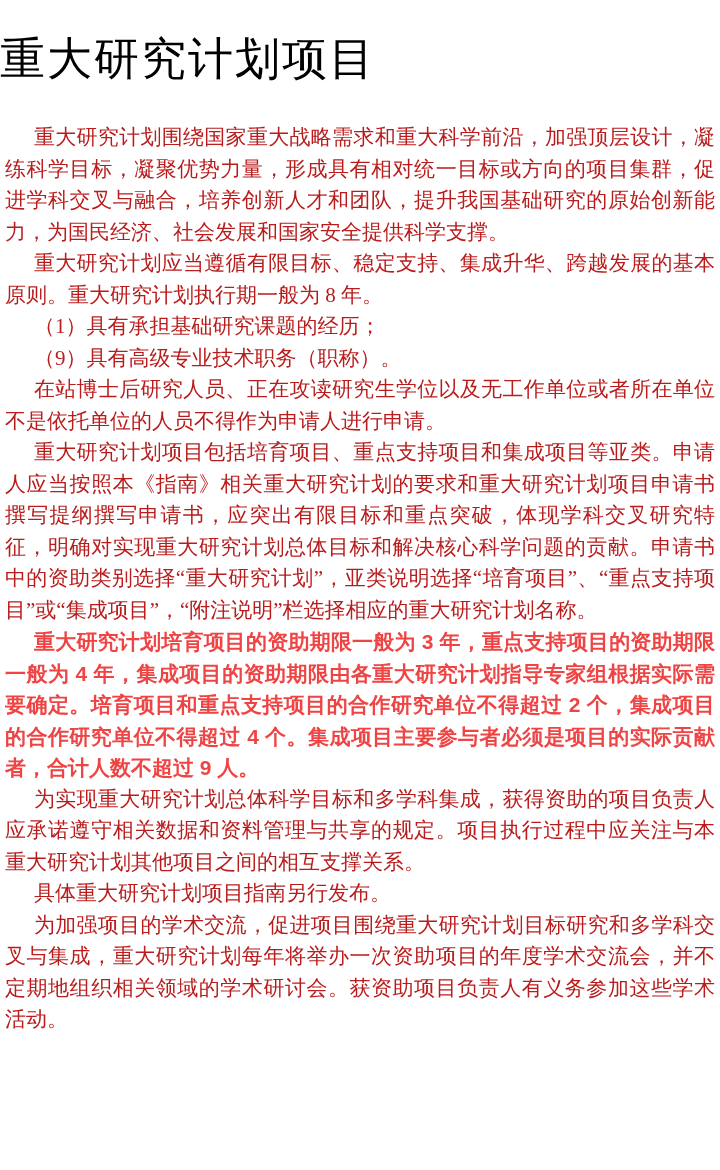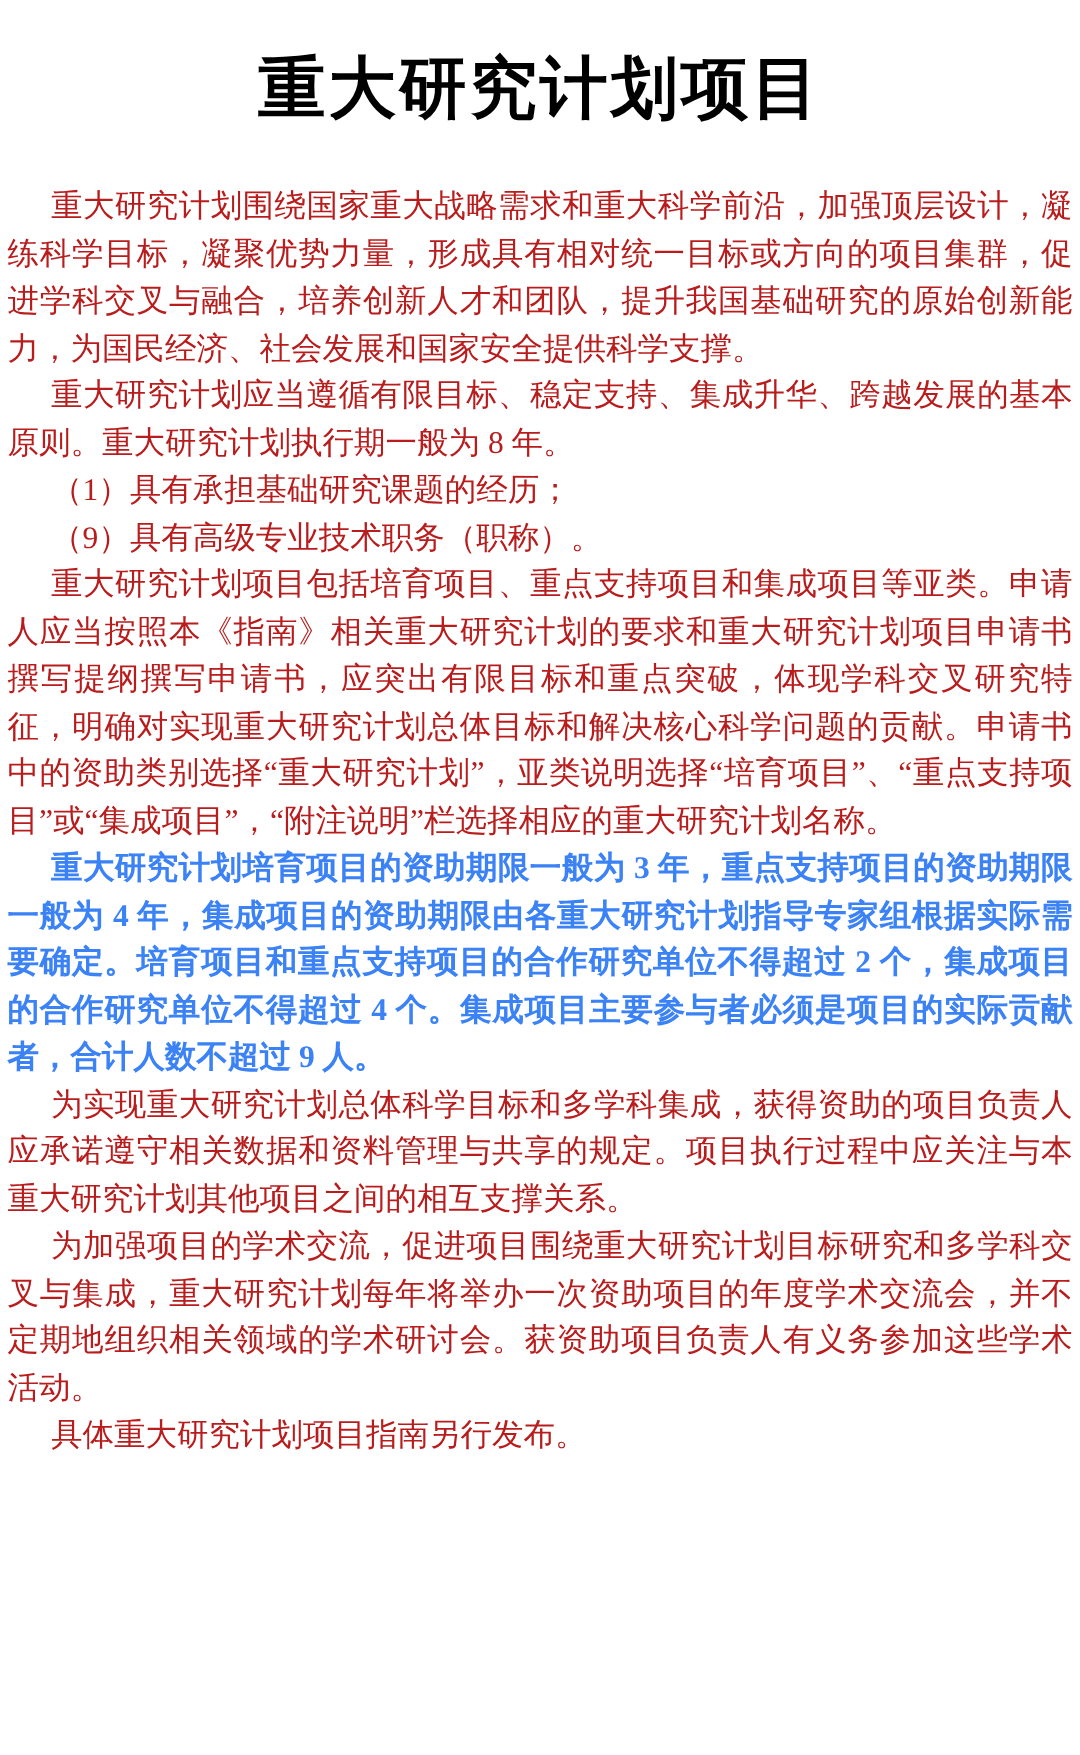--- a/index.html
+++ b/index.html
@@ -11,55 +11,56 @@
     margin: 0 auto;
     background: #ffffff;
     color: #0a0a0a;
     overflow: hidden;
     font-family: "Liberation Serif", "DejaVu Serif", serif;
   }
   .doc-title {
     padding-top: 26px;
     height: 92px;
     line-height: 66px;
-    text-align: center;
+    text-align: left;
     font-size: 45px;
-    font-weight: 700;
+    font-weight: 400;
     letter-spacing: 2px;
     color: #000000;
     font-family: "Liberation Serif", "DejaVu Serif", serif;
   }
   .doc-body {
     margin-top: 30px;
     padding: 0 5px 0 5px;
   }
   .para {
     font-size: 21px;
     line-height: 31.5px;
     text-align: justify;
     text-indent: 29px;
     color: #b91c1c;
     word-break: break-all;
   }
   .para.bold {
-    font-family: Liberation Serif, serif;
+    font-family: Liberation Sans, sans-serif;
     font-weight: bold;
-    color: #3b82f6;
+    color: #ef4444;
   }
 </style>
 </head>
 <body>
 
 <div class="page">
   <h1 class="doc-title">重大研究计划项目</h1>
 
   <div class="doc-body">
     <p class="para">重大研究计划围绕国家重大战略需求和重大科学前沿，加强顶层设计，凝练科学目标，凝聚优势力量，形成具有相对统一目标或方向的项目集群，促进学科交叉与融合，培养创新人才和团队，提升我国基础研究的原始创新能力，为国民经济、社会发展和国家安全提供科学支撑。</p>
     <p class="para">重大研究计划应当遵循有限目标、稳定支持、集成升华、跨越发展的基本原则。重大研究计划执行期一般为 8 年。</p>
     <p class="para">（1）具有承担基础研究课题的经历；</p>
     <p class="para">（9）具有高级专业技术职务（职称）。</p>
+    <p class="para">在站博士后研究人员、正在攻读研究生学位以及无工作单位或者所在单位不是依托单位的人员不得作为申请人进行申请。</p>
     <p class="para">重大研究计划项目包括培育项目、重点支持项目和集成项目等亚类。申请人应当按照本《指南》相关重大研究计划的要求和重大研究计划项目申请书撰写提纲撰写申请书，应突出有限目标和重点突破，体现学科交叉研究特征，明确对实现重大研究计划总体目标和解决核心科学问题的贡献。申请书中的资助类别选择“重大研究计划”，亚类说明选择“培育项目”、“重点支持项目”或“集成项目”，“附注说明”栏选择相应的重大研究计划名称。</p>
     <p class="para bold">重大研究计划培育项目的资助期限一般为 3 年，重点支持项目的资助期限一般为 4 年，集成项目的资助期限由各重大研究计划指导专家组根据实际需要确定。培育项目和重点支持项目的合作研究单位不得超过 2 个，集成项目的合作研究单位不得超过 4 个。集成项目主要参与者必须是项目的实际贡献者，合计人数不超过 9 人。</p>
     <p class="para">为实现重大研究计划总体科学目标和多学科集成，获得资助的项目负责人应承诺遵守相关数据和资料管理与共享的规定。项目执行过程中应关注与本重大研究计划其他项目之间的相互支撑关系。</p>
+    <p class="para">具体重大研究计划项目指南另行发布。</p>
     <p class="para">为加强项目的学术交流，促进项目围绕重大研究计划目标研究和多学科交叉与集成，重大研究计划每年将举办一次资助项目的年度学术交流会，并不定期地组织相关领域的学术研讨会。获资助项目负责人有义务参加这些学术活动。</p>
-    <p class="para">具体重大研究计划项目指南另行发布。</p>
   </div>
 </div>
 
 </body></html>

